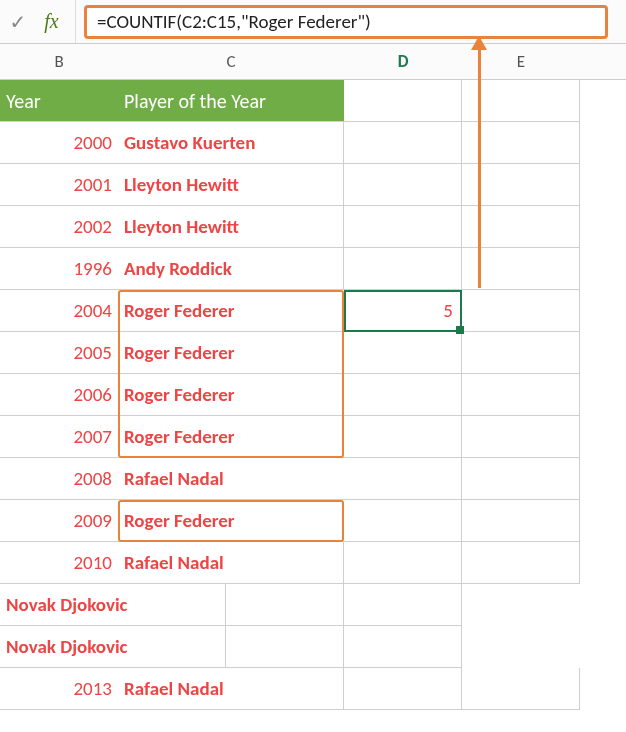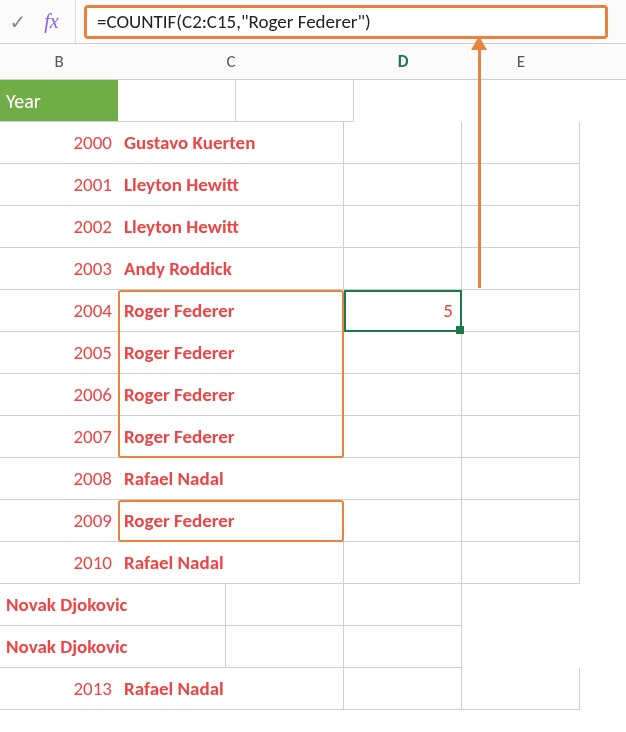--- a/index.html
+++ b/index.html
@@ -22,21 +22,21 @@
       text-align: center;
       color: #888;
       font-size: 20px;
       padding-left: 8px;
     }
     .fx-symbol {
       width: 48px;
       font-style: italic;
       font-family: "Times New Roman", serif;
       font-size: 20px;
-      color: #8b5cf6;
+      color: #4d7c0f;
       text-align: center;
       border-right: 1px solid #ddd;
       height: 100%;
       display: flex;
       align-items: center;
       justify-content: center;
     }
     .formula-input {
       flex: 1;
       margin: 4px 18px 4px 8px;
@@ -143,20 +143,21 @@
   <div class="col-header col-B">B</div>
   <div class="col-header col-C">C</div>
   <div class="col-header col-D">D</div>
   <div class="col-header col-E">E</div>
 </div>
 
 <div class="grid">
 
   <div class="row header-row">
     <div class="cell cell-B">Year</div>
+    <div class="cell cell-C">Player of the Year</div>
     <div class="cell cell-D"></div>
     <div class="cell cell-E"></div>
   </div>
 
   <div class="row">
     <div class="cell cell-B">2000</div>
     <div class="cell cell-C data-C-hasright">Gustavo Kuerten</div>
     <div class="cell cell-D"></div>
     <div class="cell cell-E"></div>
   </div>
@@ -166,21 +167,21 @@
     <div class="cell cell-D"></div>
     <div class="cell cell-E"></div>
   </div>
   <div class="row">
     <div class="cell cell-B">2002</div>
     <div class="cell cell-C data-C-hasright">Lleyton Hewitt</div>
     <div class="cell cell-D"></div>
     <div class="cell cell-E"></div>
   </div>
   <div class="row">
-    <div class="cell cell-B">2003</div>
+    <div class="cell cell-B">1996</div>
     <div class="cell cell-C data-C-hasright">Andy Roddick</div>
     <div class="cell cell-D"></div>
     <div class="cell cell-E"></div>
   </div>
   <div class="row">
     <div class="cell cell-B">2004</div>
     <div class="cell cell-C">Roger Federer</div>
     <div class="cell cell-D data-D-result">5</div>
     <div class="cell cell-E"></div>
   </div>

